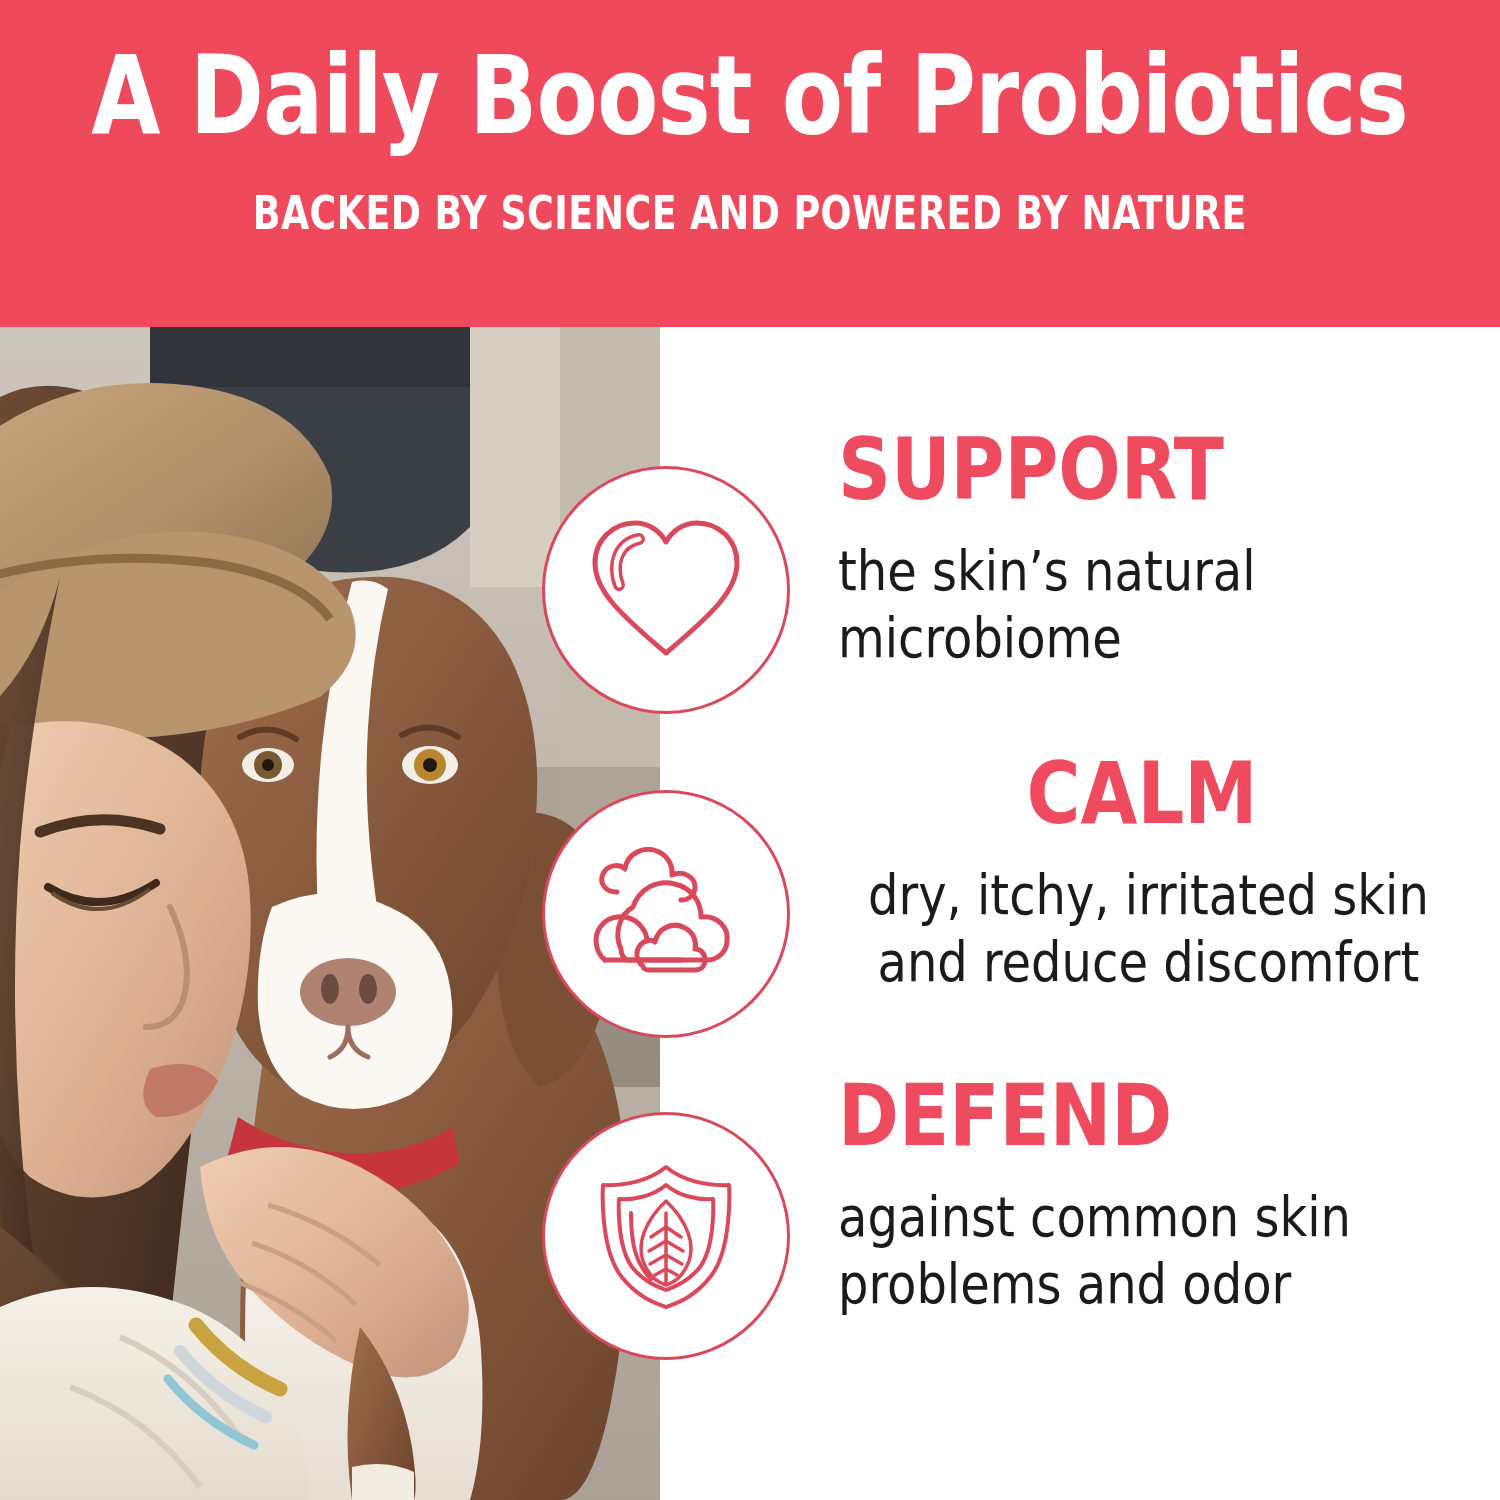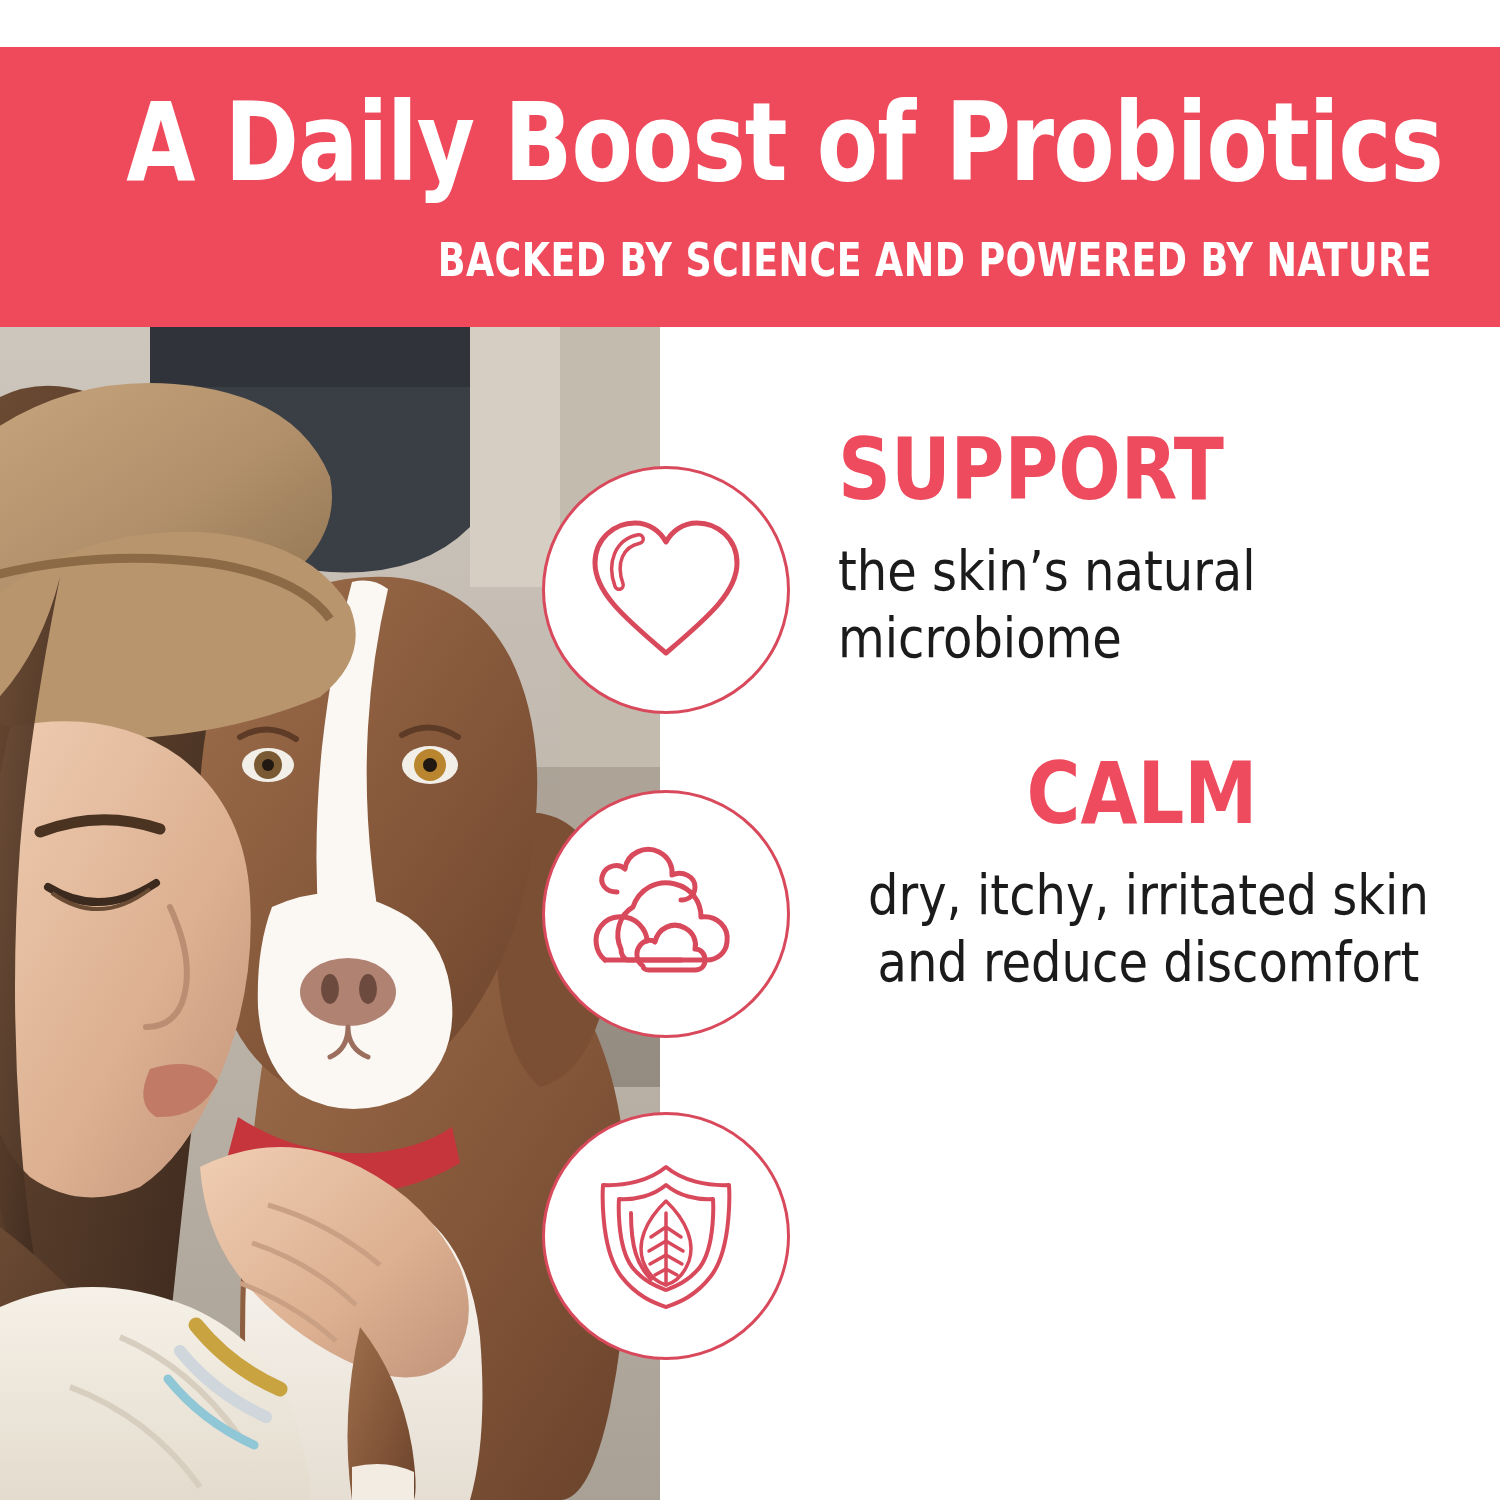--- a/index.html
+++ b/index.html
@@ -21,23 +21,22 @@
   
   .banner {
     position: absolute;
     left: 0;
     top: 0;
     width: 1500px;
     height: 327px;
     background: #EF4A5C;
     display: flex;
     flex-direction: column;
-    align-items: flex-end;
+    align-items: center;
     justify-content: flex-start;
-    margin-top: 47px;
   }
   .banner-title {
     margin: 0;
     padding-top: 42px;
     color: #ffffff;
     font-family: "Liberation Sans Narrow", "DejaVu Sans Condensed", "Liberation Sans", sans-serif;
     font-weight: bold;
     font-size: 108px;
     line-height: 1.0;
     letter-spacing: -1px;
@@ -317,15 +316,22 @@
 
           <path d="M85 50 C 106 70, 114 92, 108 110 C 102 126, 92 132, 85 134 C 78 132, 68 126, 62 110 C 56 92, 64 70, 85 50 Z"></path>
           <path d="M85 62 L 85 134"></path>
           <path d="M85 76 L 70 86 M85 76 L 100 86"></path>
           <path d="M85 90 L 68 100 M85 90 L 102 100"></path>
           <path d="M85 104 L 69 113 M85 104 L 101 113"></path>
           <path d="M85 118 L 74 124 M85 118 L 96 124"></path>
         </g>
       </svg>
     </div>
+    <div class="feature-text">
+      <h2 class="feature-title">DEFEND</h2>
+      <p class="feature-desc">
+        <span>against common skin</span><br>
+        <span>problems and odor</span>
+      </p>
+    </div>
   </div>
 
 </div>
 
 </body></html>

